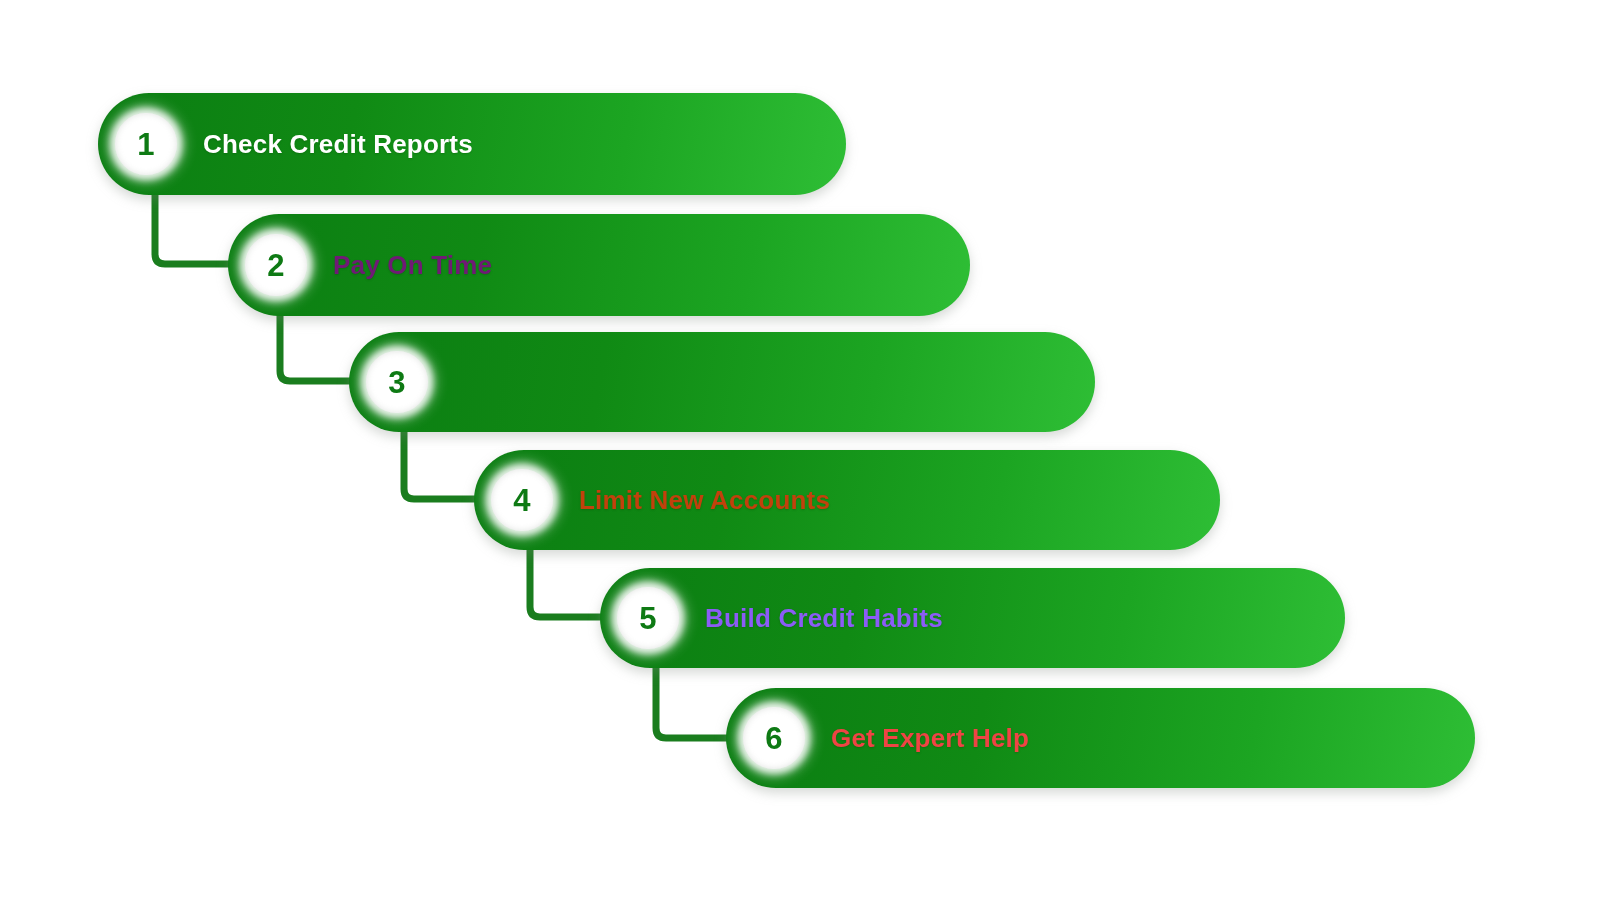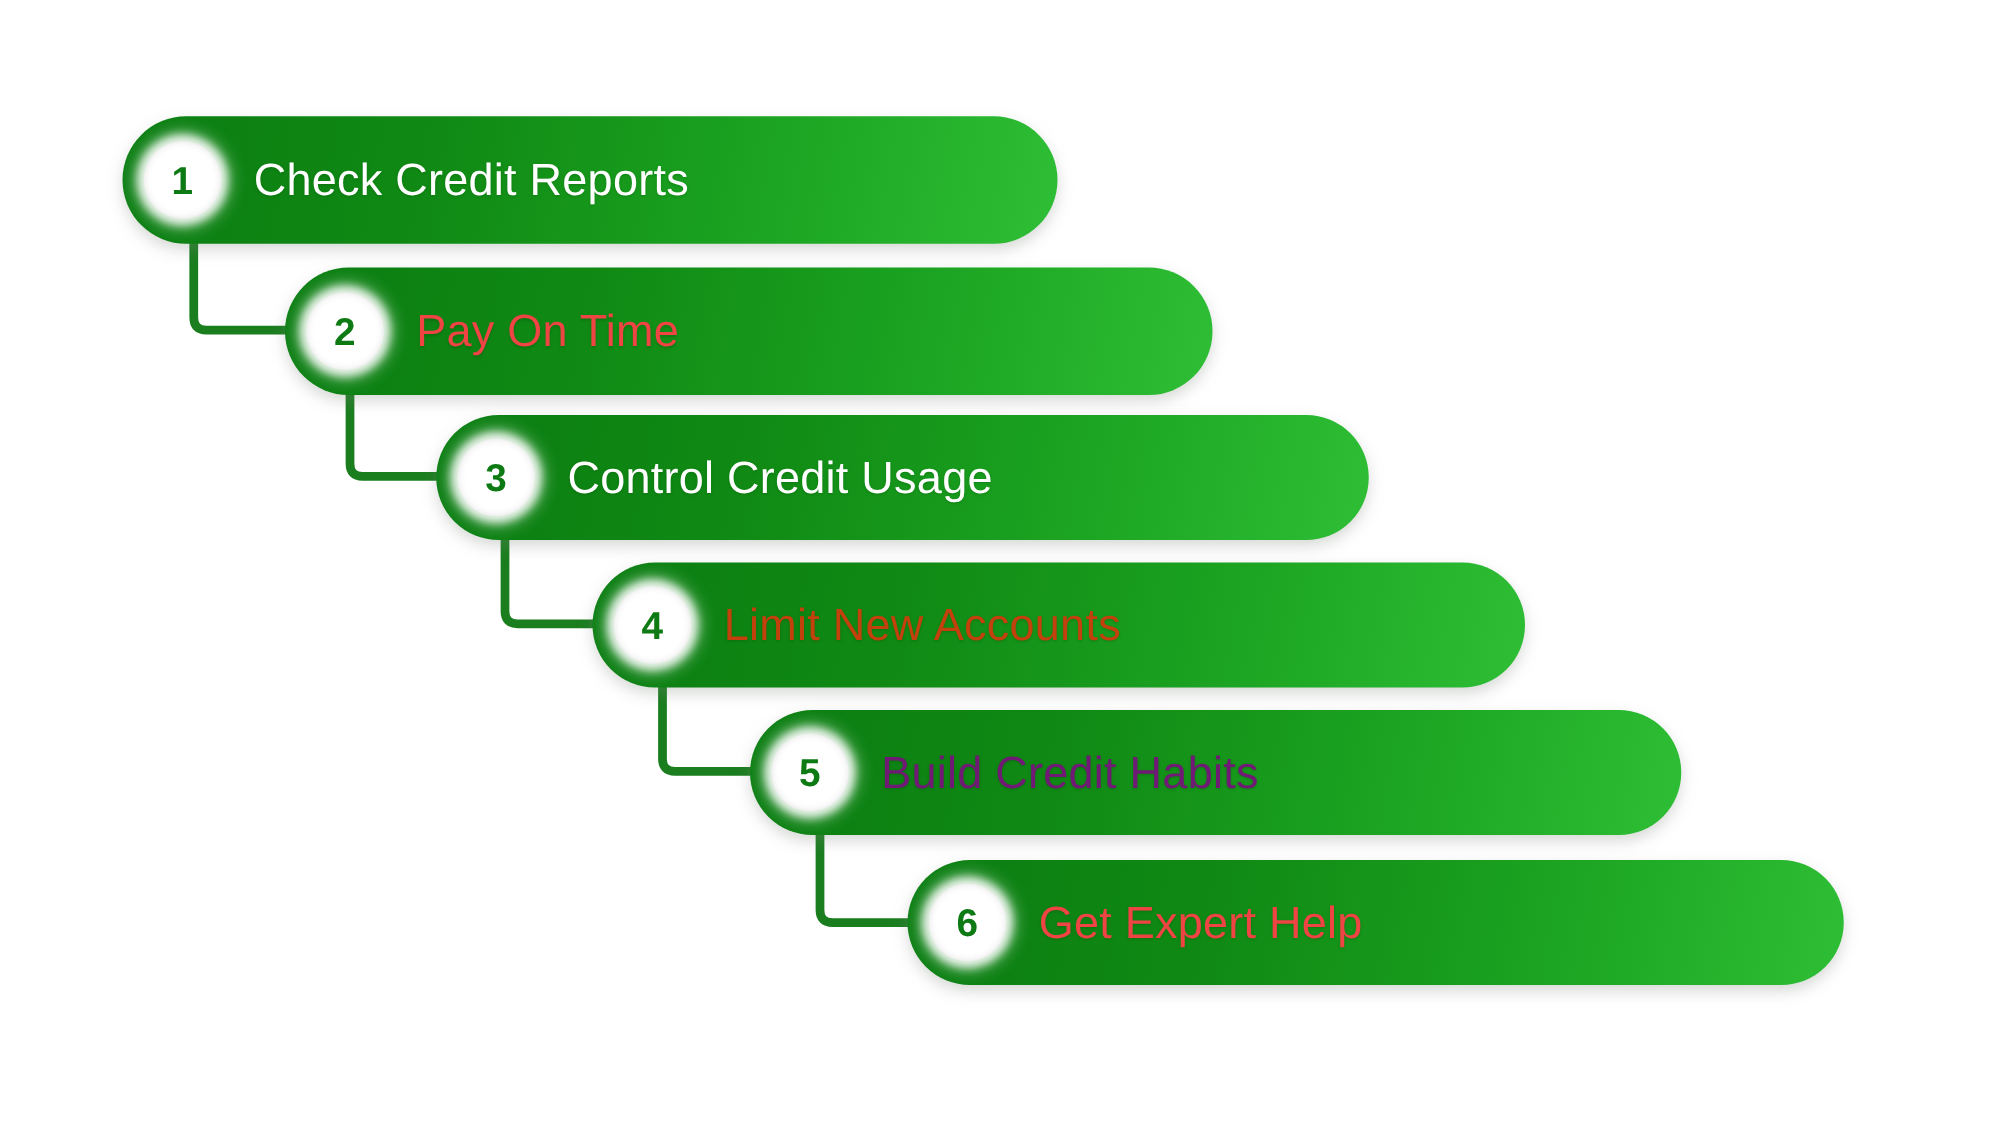--- a/index.html
+++ b/index.html
@@ -75,22 +75,22 @@
     color: #0e7a14;
     line-height: 1;
     letter-spacing: 0.3px;
   }
 
   .step-label {
     position: relative;
     z-index: 3;
     margin-left: 26px;
     color: #ffffff;
-    font-size: 36px;
-    font-weight: normal;
+    font-size: 26px;
+    font-weight: bold;
     letter-spacing: 0.2px;
     white-space: nowrap;
     text-shadow: 0 1px 2px rgba(0,60,0,0.25);
   }
 </style>
 </head>
 <body>
 
 <div id="canvas">
 
@@ -110,42 +110,41 @@
         <div class="badge" style="background: rgb(255, 255, 255);">
           <span class="badge-num" style="color: rgb(14, 122, 20);">1</span>
         </div>
         <div class="step-label" style="color: rgb(255, 255, 255);">Check Credit Reports</div>
       </div>
       <div class="step-row" style="left: 228px; top: 214px; width: 742px; height: 102px;">
         <div class="step-bar" style="background: linear-gradient(100deg, rgb(11, 125, 18) 0%, rgb(16, 138, 20) 34%, rgb(28, 165, 34) 70%, rgb(46, 190, 53) 100%);"></div>
         <div class="badge" style="background: rgb(255, 255, 255);">
           <span class="badge-num" style="color: rgb(14, 122, 20);">2</span>
         </div>
-        <div class="step-label" style="color: #ef4444;">Pay On Time</div>
+        <div class="step-label" style="color: #701a75;">Pay On Time</div>
       </div>
       <div class="step-row" style="left: 349px; top: 332px; width: 746px; height: 100px;">
         <div class="step-bar" style="background: linear-gradient(100deg, rgb(11, 125, 18) 0%, rgb(16, 138, 20) 34%, rgb(28, 165, 34) 70%, rgb(46, 190, 53) 100%);"></div>
         <div class="badge" style="background: rgb(255, 255, 255);">
           <span class="badge-num" style="color: rgb(14, 122, 20);">3</span>
         </div>
-        <div class="step-label" style="color: rgb(255, 255, 255);">Control Credit Usage</div>
       </div>
       <div class="step-row" style="left: 474px; top: 450px; width: 746px; height: 100px;">
         <div class="step-bar" style="background: linear-gradient(100deg, rgb(11, 125, 18) 0%, rgb(16, 138, 20) 34%, rgb(28, 165, 34) 70%, rgb(46, 190, 53) 100%);"></div>
         <div class="badge" style="background: rgb(255, 255, 255);">
           <span class="badge-num" style="color: rgb(14, 122, 20);">4</span>
         </div>
         <div class="step-label" style="color: #c2410c;">Limit New Accounts</div>
       </div>
       <div class="step-row" style="left: 600px; top: 568px; width: 745px; height: 100px;">
         <div class="step-bar" style="background: linear-gradient(100deg, rgb(11, 125, 18) 0%, rgb(16, 138, 20) 34%, rgb(28, 165, 34) 70%, rgb(46, 190, 53) 100%);"></div>
         <div class="badge" style="background: rgb(255, 255, 255);">
           <span class="badge-num" style="color: rgb(14, 122, 20);">5</span>
         </div>
-        <div class="step-label" style="color: #701a75;">Build Credit Habits</div>
+        <div class="step-label" style="color: #8b5cf6;">Build Credit Habits</div>
       </div>
       <div class="step-row" style="left: 726px; top: 688px; width: 749px; height: 100px;">
         <div class="step-bar" style="background: linear-gradient(100deg, rgb(11, 125, 18) 0%, rgb(16, 138, 20) 34%, rgb(28, 165, 34) 70%, rgb(46, 190, 53) 100%);"></div>
         <div class="badge" style="background: rgb(255, 255, 255);">
           <span class="badge-num" style="color: rgb(14, 122, 20);">6</span>
         </div>
         <div class="step-label" style="color: #ef4444;">Get Expert Help</div>
       </div>
     </div>
 

